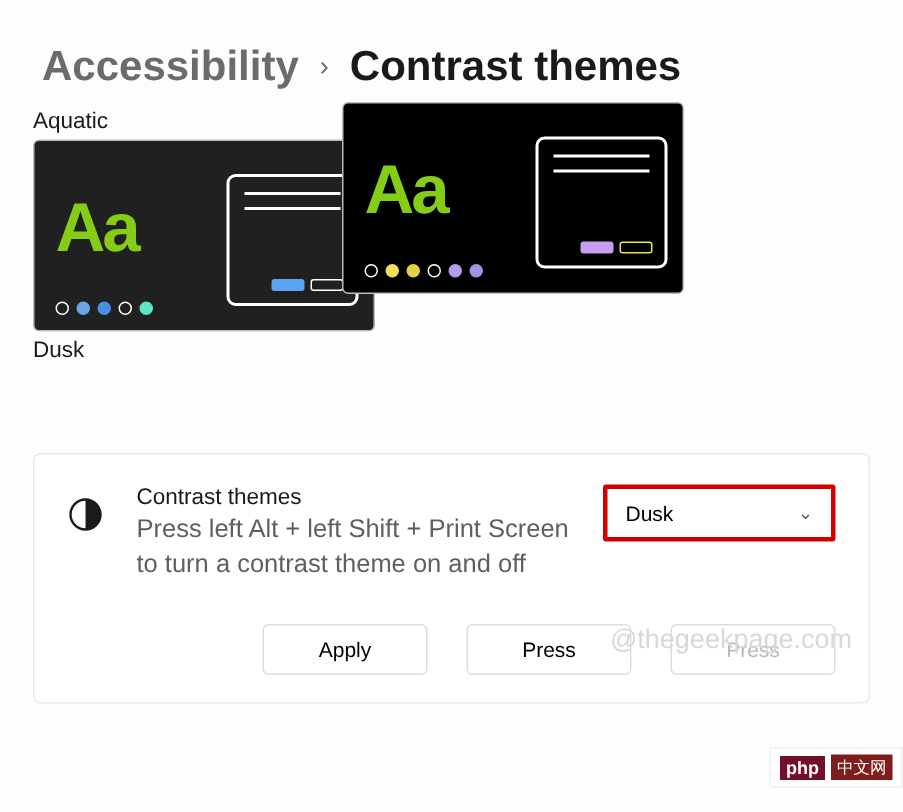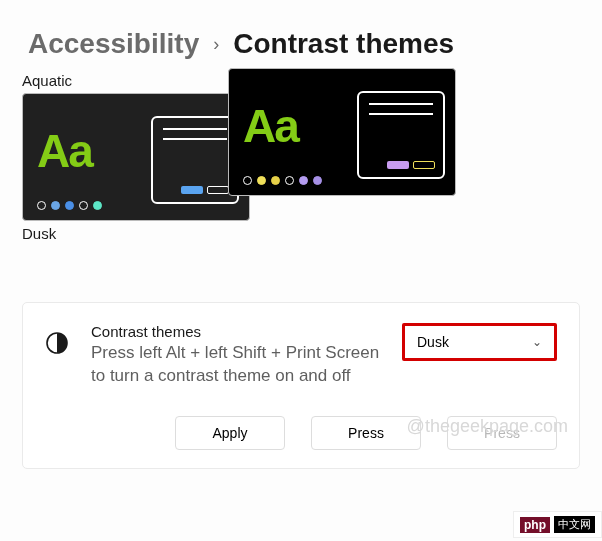--- a/index.html
+++ b/index.html
@@ -147,31 +147,31 @@
     cursor: pointer;
   }
   .btn.disabled { color: #b8b8b8; cursor: default; }
   .arrow {
     position: absolute;
     pointer-events: none;
   }
   .php-badge {
     position: absolute;
     right: 0;
-    bottom: 3px;
+    bottom: 16px;
     background: #fff;
     border: 1px solid #eee;
     padding: 4px 6px;
     display: flex;
     align-items: center;
     gap: 4px;
     font-size: 13px;
   }
   .php-badge .ph { background: #740f2a; color: #fff; font-weight: bold; padding: 1px 4px; font-size: 12px; }
-  .php-badge .cn { background: #000000; color:#fff; padding: 1px 4px; font-size: 11px;}
+  .php-badge .cn { background: #7f1d1d; color:#fff; padding: 1px 4px; font-size: 11px;}
 </style>
 </head>
 <body>
 
 <div class="breadcrumb">
   <span class="parent">Accessibility</span>
   <span class="chev">›</span>
   <span class="current">Contrast themes</span>
 </div>
 

